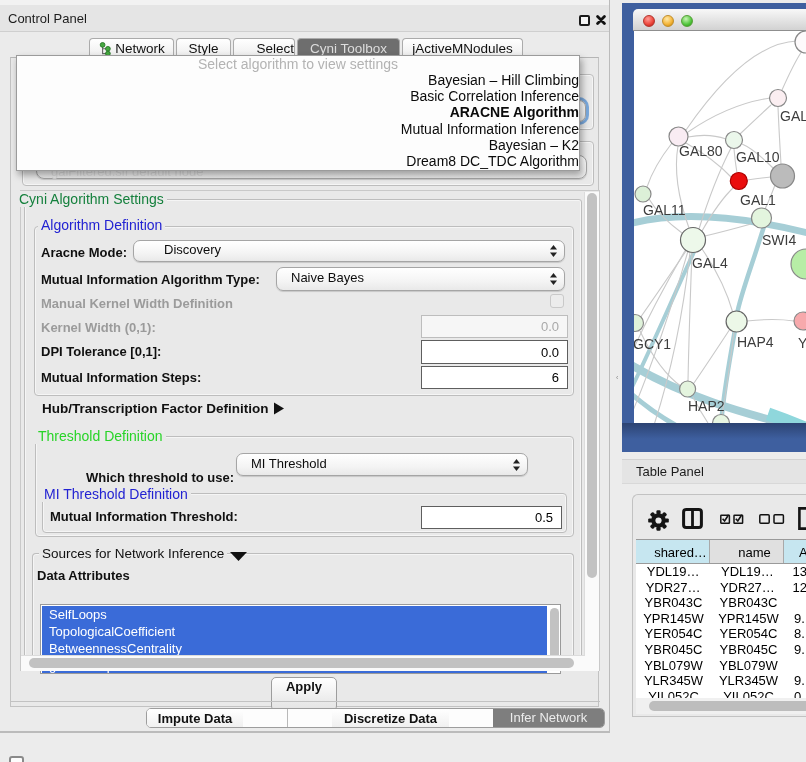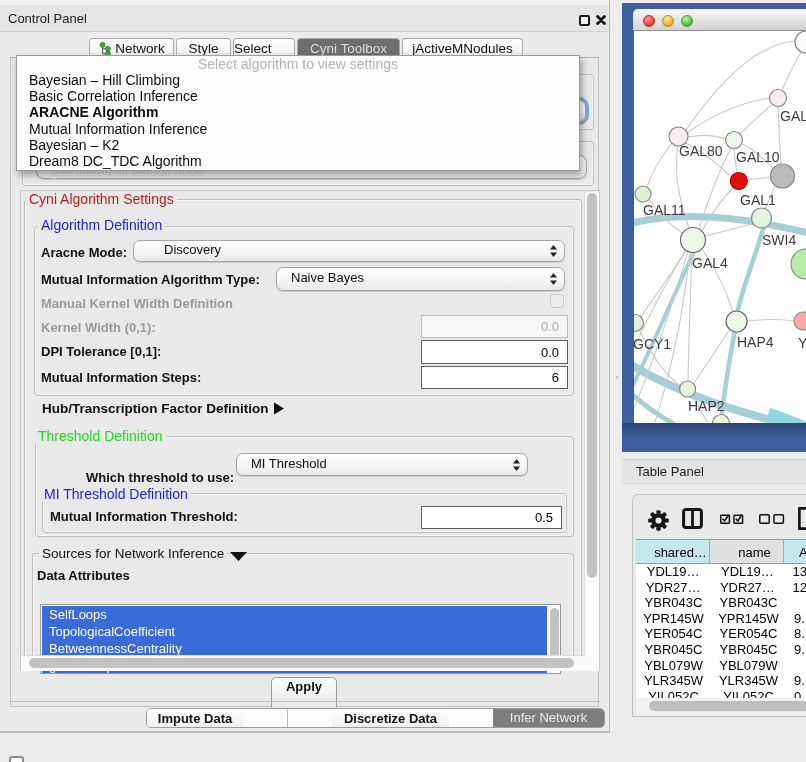--- a/index.html
+++ b/index.html
@@ -39,38 +39,38 @@
   </div>
 
   <div class="abs" id="tabs" style="left:89px; top:38px; height:20px;">
       <div style="float:left; height:20px; width:85px; border:1px solid #ababab; border-bottom:none; border-radius:4px 4px 0 0; margin-left:0px; font-size:13.5px; text-align:center; padding-top:2px; background:linear-gradient(#ffffff,#ececec);color:#111;"><svg width="13" height="14" viewBox="0 0 13 14" style="vertical-align:-3px; margin-right:4px;">
           <path d="M4.6 3 L4.6 11.6 L9.9 11.6 M4.6 6.8 L9.9 6.8" stroke="#666" stroke-width="1.1" fill="none"></path>
           <circle cx="4.6" cy="2.9" r="2.4" fill="#46a840" stroke="#1d6e1d" stroke-width="0.8"></circle>
           <circle cx="9.9" cy="6.8" r="2.4" fill="#46a840" stroke="#1d6e1d" stroke-width="0.8"></circle>
           <circle cx="9.9" cy="11.6" r="2.4" fill="#46a840" stroke="#1d6e1d" stroke-width="0.8"></circle>
         </svg>Network</div>
       <div style="float:left; height:20px; width:55px; border:1px solid #ababab; border-bottom:none; border-radius:4px 4px 0 0; margin-left:2px; font-size:13.5px; text-align:center; padding-top:2px; background:linear-gradient(#ffffff,#ececec);color:#111;">Style</div>
-      <div style="float:left; height:20px; width:62px; border:1px solid #ababab; border-bottom:none; border-radius:4px 4px 0 0; margin-left:2px; font-size:13.5px; text-align:left; padding-top:2px; background:linear-gradient(#ffffff,#ececec);color:#111;">Select</div>
+      <div style="float:left; height:20px; width:62px; border:1px solid #ababab; border-bottom:none; border-radius:4px 4px 0 0; margin-left:2px; font-size:13.5px; text-align:right; padding-top:2px; background:linear-gradient(#ffffff,#ececec);color:#111;">Select</div>
       <div style="float:left; height:20px; width:103px; border:1px solid #ababab; border-bottom:none; border-radius:4px 4px 0 0; margin-left:2px; font-size:13.5px; text-align:center; padding-top:2px; background:#6e6e6e;color:#dddddd;">Cyni Toolbox</div>
       <div style="float:left; height:20px; width:121px; border:1px solid #ababab; border-bottom:none; border-radius:4px 4px 0 0; margin-left:2px; font-size:13.5px; text-align:center; padding-top:2px; background:linear-gradient(#ffffff,#ececec);color:#111;">jActiveMNodules</div>
     </div>
 
   <div class="abs" style="left:10px; top:57px; width:589px; height:650px; background:#e9e9e9; border:1px solid #c2c2c2; border-top:1px solid #b5b5b5;"></div>
 
   <div class="groupbox" style="left:22px; top:74px; width:572px; height:56px;"></div>
   <div class="combo" style="left:30px; top:100px; width:556px; height:22px; box-shadow:0 0 0 3px rgba(84,145,213,0.75);"></div>
   <div class="groupbox" style="left:22px; top:141px; width:572px; height:45px;"></div>
   <div class="combo" style="left:36px; top:155px; width:551px; height:24px; border-radius:8px;">
      <div class="ctext" style="color:#dcdcdc; top:8px;">galFiltered.sif default node</div>
   </div>
 
   <div class="abs" style="left:20px; top:190px; width:580px; height:481px; border:1px solid #c9c9c9; background:#e9e9e9;"></div>
 
   <div class="groupbox" style="left:24px; top:199px; width:558px; height:459px; border-radius:3px;"></div>
-  <div class="gtitle" style="left:26px; top:191px; color:#b91c1c;">Cyni Algorithm Settings</div>
+  <div class="gtitle" style="left:16px; top:191px; color:#15803d;">Cyni Algorithm Settings</div>
 
   <div class="groupbox" style="left:34px; top:226px; width:540px; height:170px;"></div>
   <div class="gtitle" style="left:38px; top:217px; color:#2222d2;">Algorithm Definition</div>
 
   <div class="lbl" style="left:41px; top:245px;">Aracne Mode:</div>
   <div class="combo" style="left:133px; top:240px; width:432px; height:22px;">
     <div class="ctext" style="left:30px; top:1px;">Discovery</div>
       <div class="carr">
         <svg width="9" height="12" viewBox="0 0 9 12">
           <path d="M4.5 0 L8 4.5 L1 4.5 Z" fill="#222"></path>
@@ -145,21 +145,21 @@
   <div class="abs" style="left:21px; top:655px; width:578px; height:16px; background:#fafafa; border-top:1px solid #dcdcdc;">
     <div class="abs" style="left:8px; top:2px; width:545px; height:10px; background:#c2c2c2; border-radius:6px;"></div>
   </div>
 
   <div class="abs" style="left:584px; top:192px; width:15px; height:464px; background:#fafafa; border-left:1px solid #dcdcdc;">
     <div class="abs" style="left:2px; top:1px; width:10px; height:385px; background:#c2c2c2; border-radius:6px;"></div>
   </div>
 
   <div class="abs" id="popup" style="left:16px; top:55px; width:564px; height:116px; background:#fdfdfd; border:1px solid #9b9b9b; box-shadow:2px 4px 7px rgba(0,0,0,0.35); z-index:30;">
     <div style="text-align:center; font-size:14px; color:#b3b3b3; height:16px; padding-top:0px;">Select algorithm to view settings</div>
-    <div style="font-size:14px; color:#0b0b0b; line-height:16.2px; padding-left:12px;">
+    <div style="font-size:14px; color:#0b0b0b; line-height:16.2px; padding-left:12px;text-align:right;">
       Bayesian – Hill Climbing<br>
       Basic Correlation Inference<br>
       <span class="b">ARACNE Algorithm</span><br>
       Mutual Information Inference<br>
       Bayesian – K2<br>
       Dream8 DC_TDC Algorithm
     </div>
   </div>
 
   <div class="abs" style="left:271px; top:677px; width:66px; height:34px; background:linear-gradient(#ffffff,#eeeeee 60%,#e3e3e3); border:1px solid #9d9d9d; border-radius:5px; text-align:center; font-size:13px; font-weight:bold; color:#111; padding-top:1px;">Apply</div>

